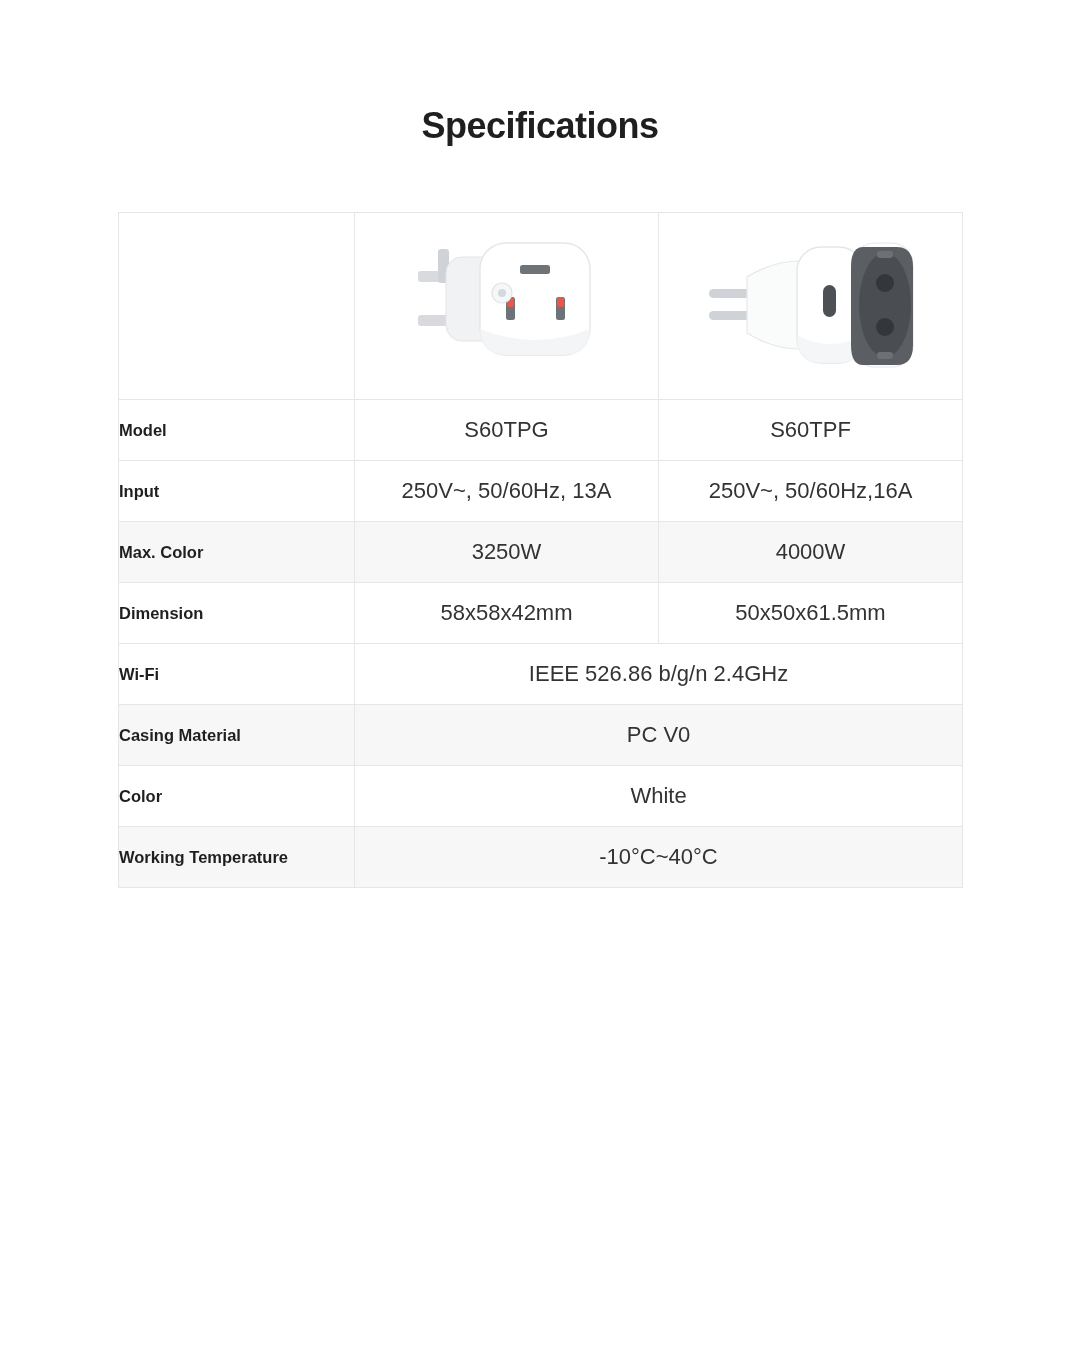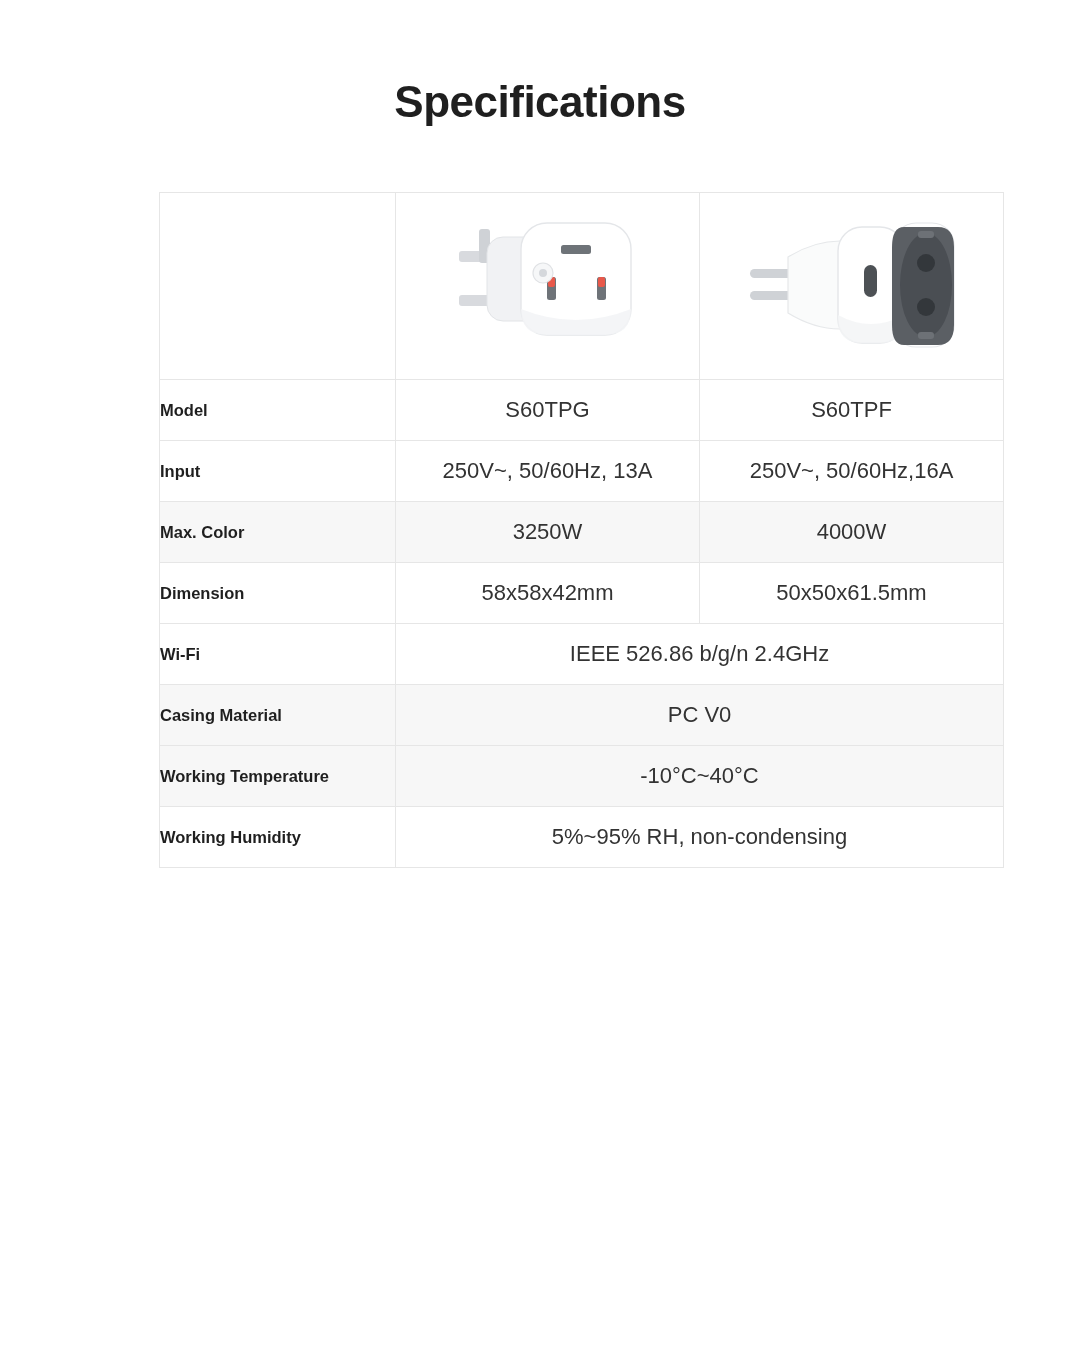--- a/index.html
+++ b/index.html
@@ -15,38 +15,37 @@
     overflow: hidden;
   }
   .page {
     width: 1080px;
     height: 1350px;
     position: relative;
     box-sizing: border-box;
   }
   .title {
     text-align: center;
-    font-size: 44px;
+    font-size: 36px;
     font-weight: bold;
     letter-spacing: -0.5px;
     color: #1f1f1f;
     margin: 0;
-    padding-top: 80px;
+    padding-top: 108px;
     line-height: 1;
   }
   .table-wrap {
     margin: 0 auto;
     width: 844px;
     padding-top: 68px;
   }
   table.spec {
     border-collapse: collapse;
     width: 100%;
     table-layout: fixed;
-    margin-left: 41px;
   }
   table.spec td {
     border: 1px solid #e6e6e6;
     padding: 0;
     vertical-align: middle;
   }
   .col-label { width: 236px; }
   .col-a { width: 304px; }
   .col-b { width: 304px; }
 
@@ -188,28 +187,28 @@
         <tr class="plain">
           <td class="lbl">Wi-Fi</td>
           <td class="val" colspan="2">IEEE 526.86 b/g/n 2.4GHz</td>
         </tr>
 
         <tr class="shade">
           <td class="lbl">Casing Material</td>
           <td class="val" colspan="2">PC V0</td>
         </tr>
 
+        <tr class="plain">
+          <td class="lbl">Color</td>
+          <td class="val" colspan="2">White</td>
+        </tr>
 
         <tr class="shade">
           <td class="lbl">Working Temperature</td>
           <td class="val" colspan="2">-10°C~40°C</td>
         </tr>
 
-        <tr class="plain">
-          <td class="lbl">Working Humidity</td>
-          <td class="val" colspan="2">5%~95% RH,  non-condensing</td>
-        </tr>
 
       </tbody>
     </table>
   </div>
 
 </div>
 
 </body></html>

